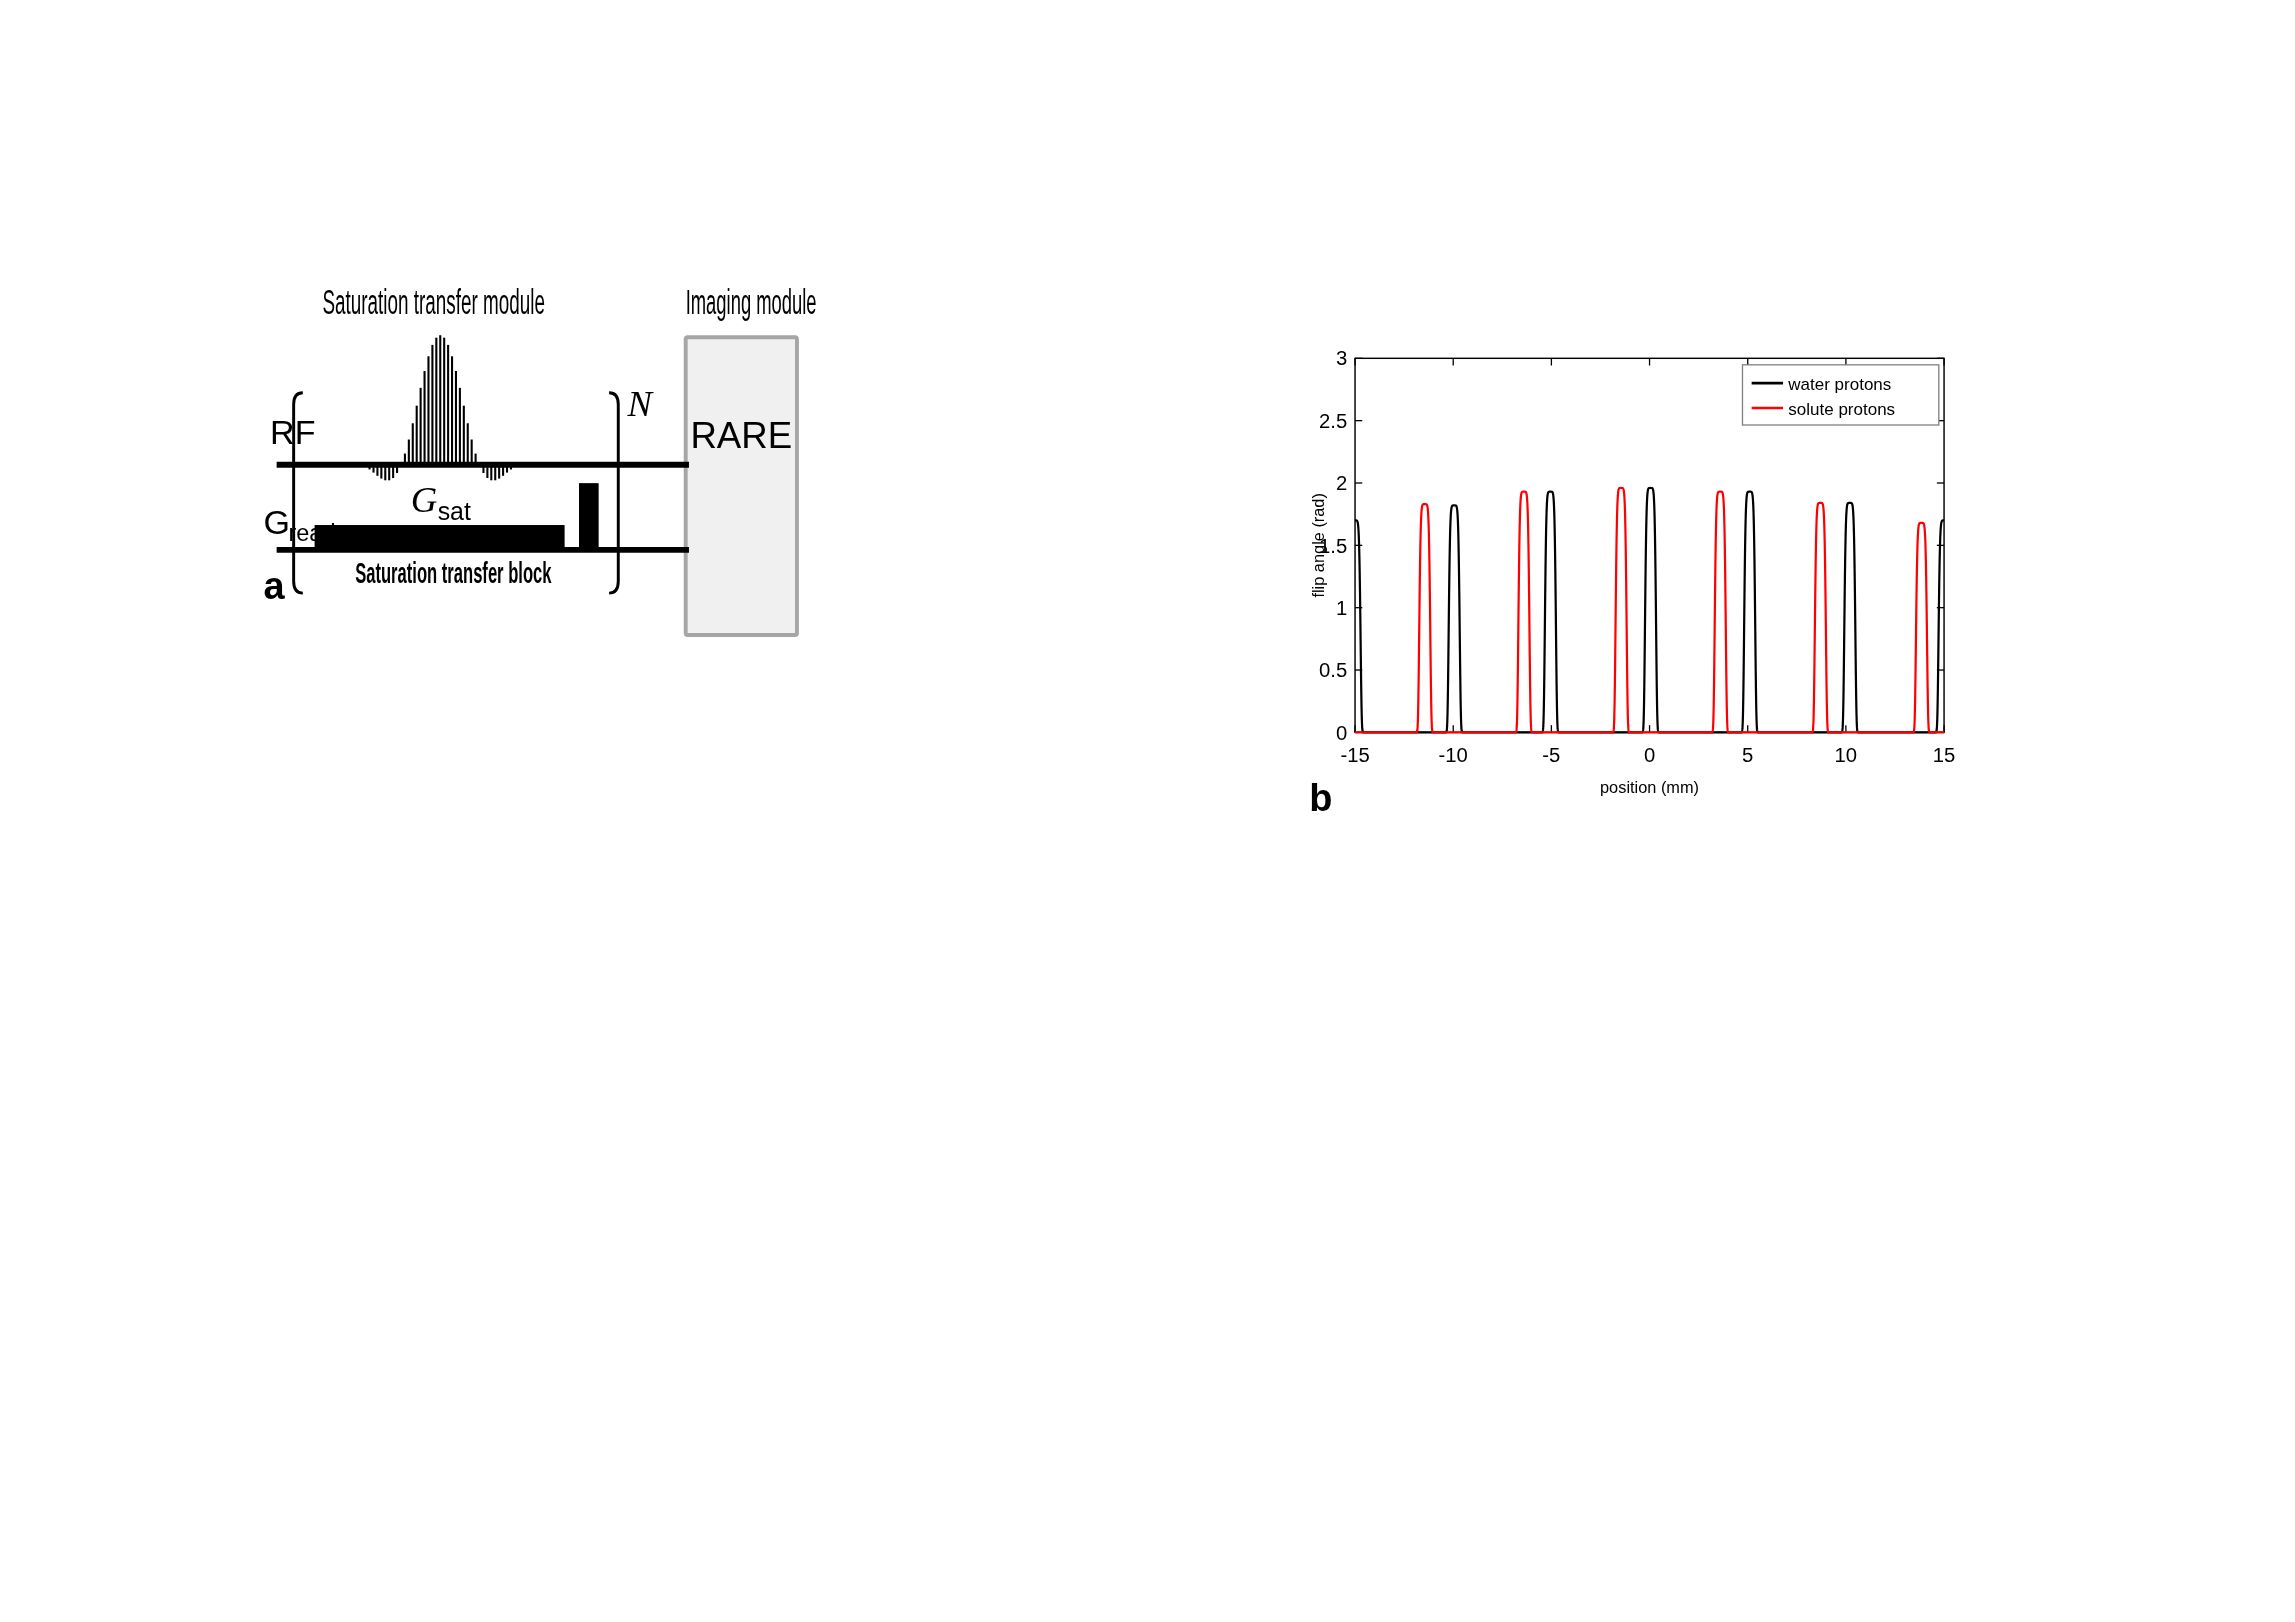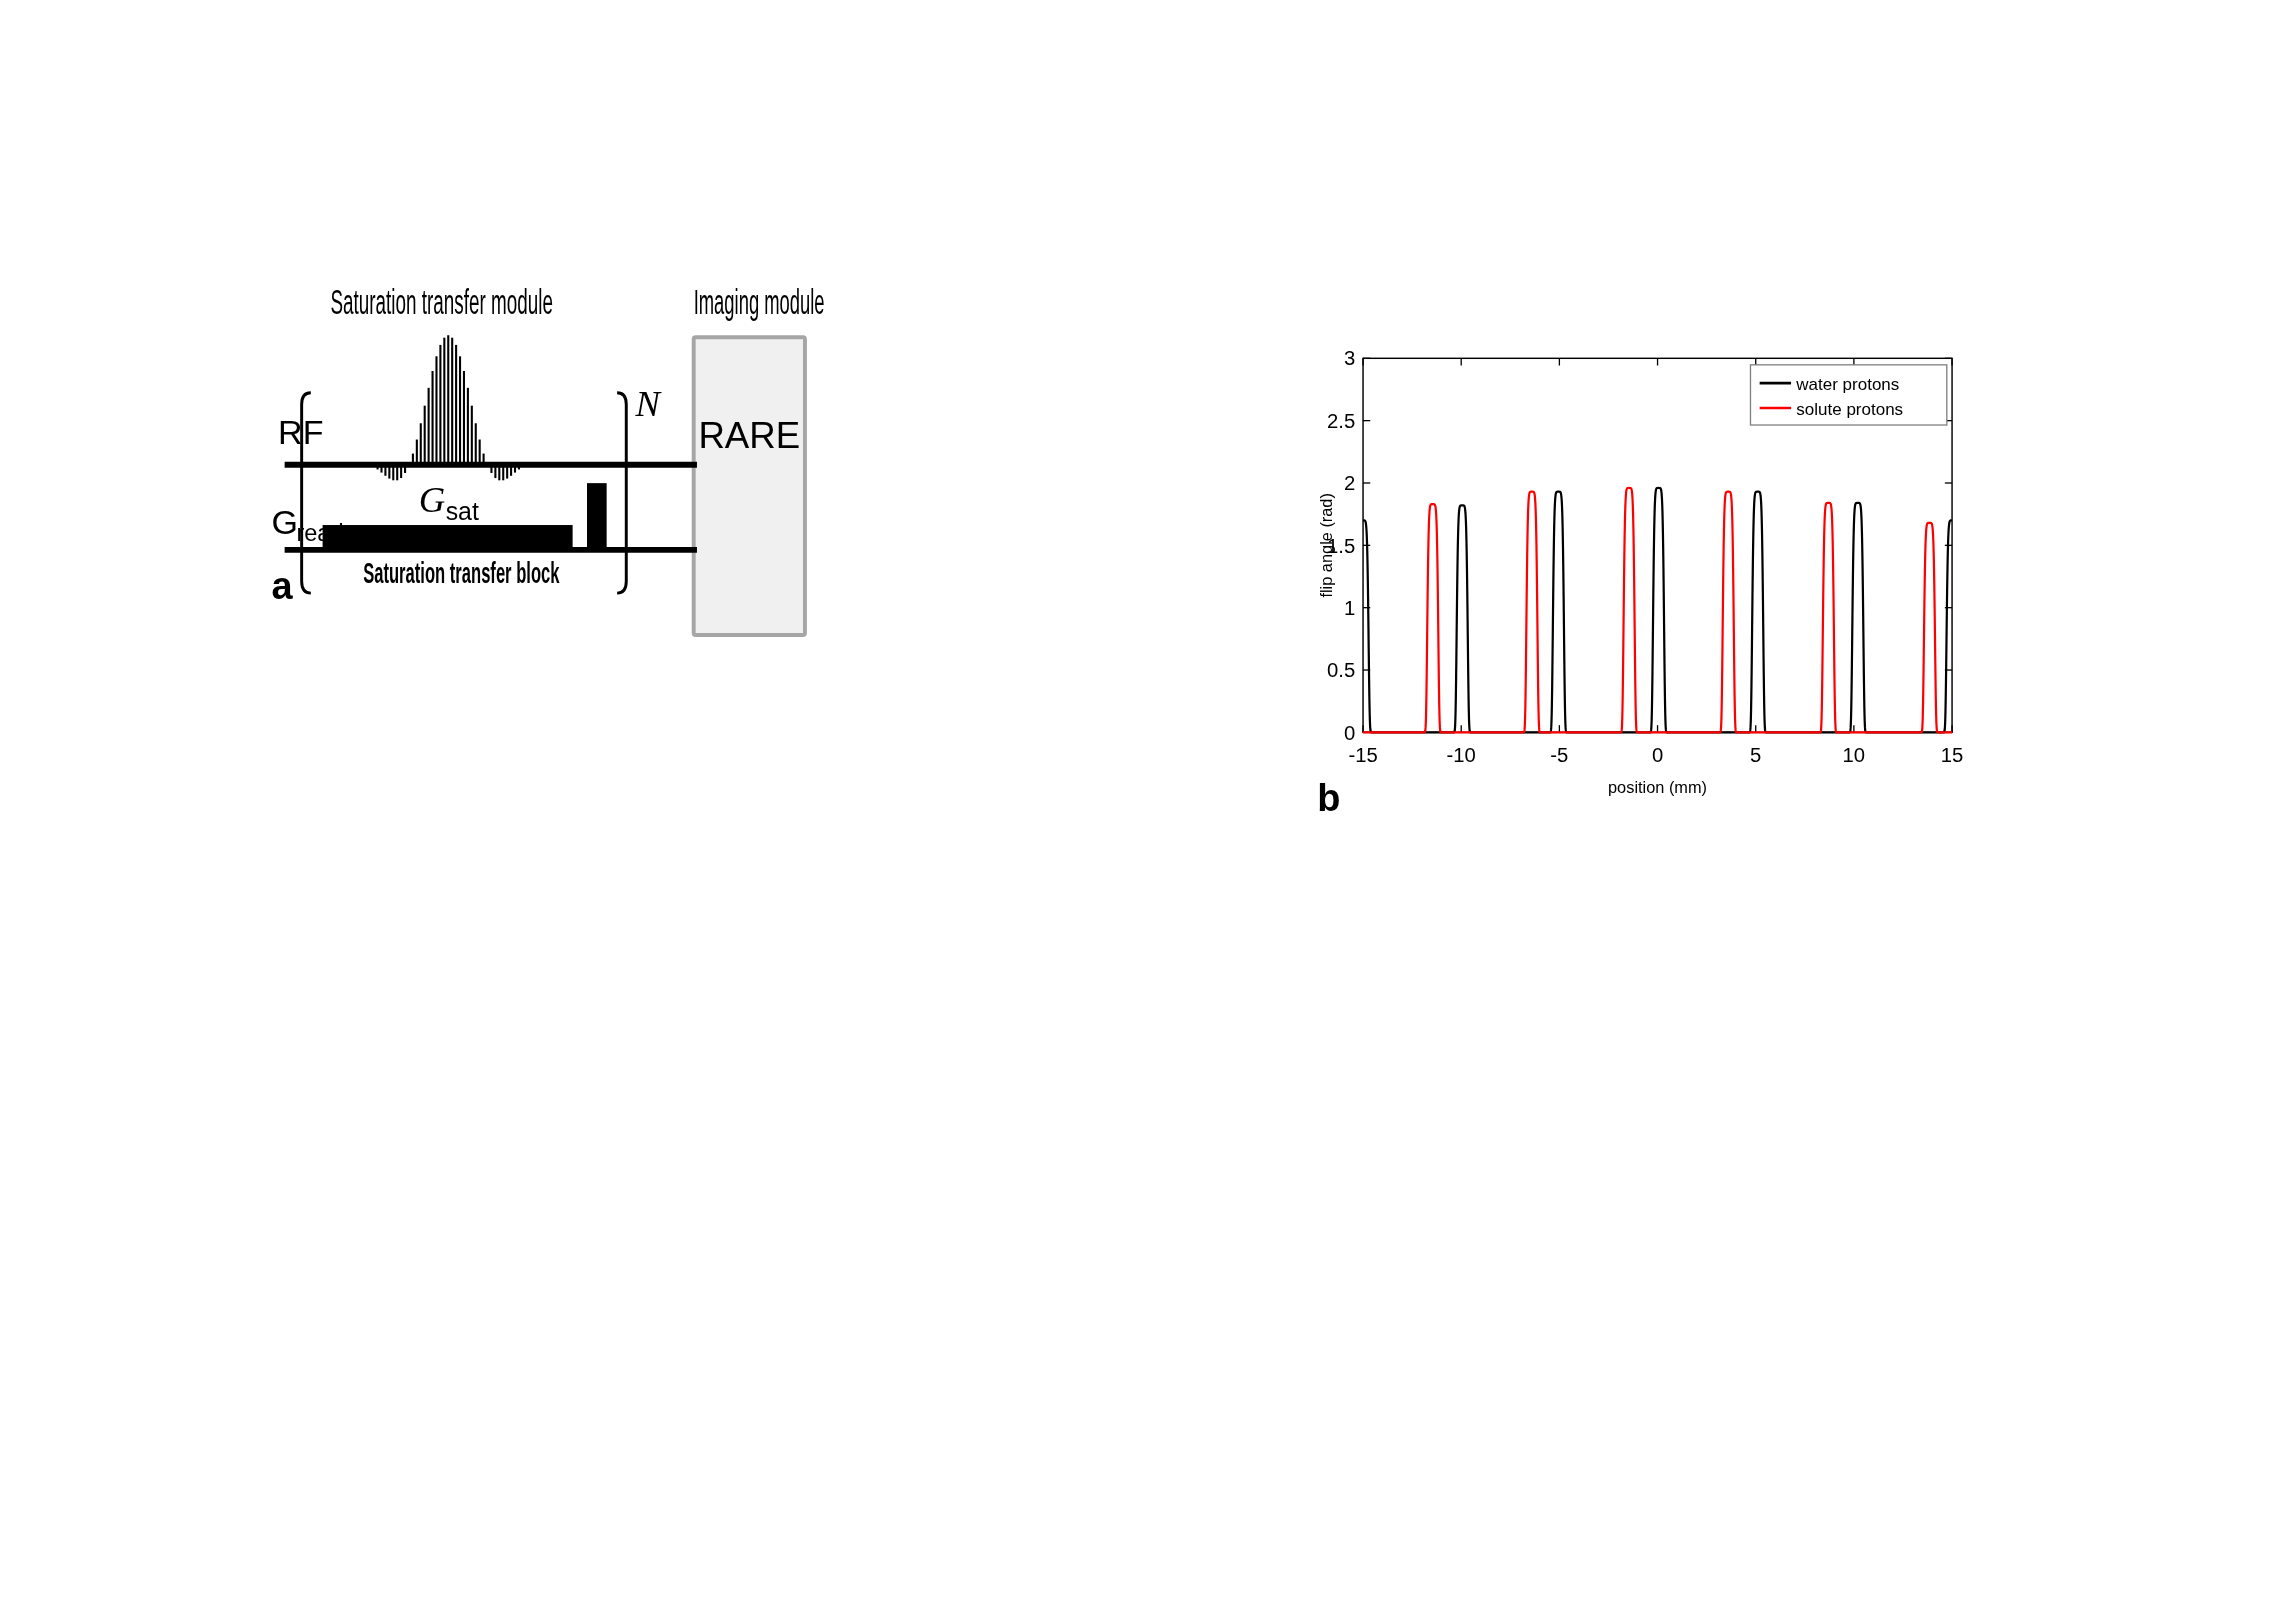--- a/index.html
+++ b/index.html
@@ -1,17 +1,17 @@
 <!DOCTYPE html>
 <html style="font-size:10.5px"><head>
 <meta charset="utf-8">
 <style>
   html,body{margin:0;padding:0;background:#ffffff;}
   body{width:2295px;height:1622px;font-family:"Liberation Sans",sans-serif;position:relative;overflow:hidden;}
-  #figure{position:absolute;left:16px;top:0;width:1897px;height:1622px;border-radius:13px;}
+  #figure{position:absolute;left:8px;top:0;width:1897px;height:1622px;border-radius:13px;}
   .panel{position:absolute;}
 
   
   #panel-a{left:249px;top:275px;width:1021px;height:576px;}
   #panel-a svg{display:block;width:100%;height:100%;overflow:visible;}
 
   .seq-title{font-family:"Liberation Sans",sans-serif;font-size:54px;fill:#000;
              font-stretch:condensed;}
   .axis-label{font-family:"Liberation Sans",sans-serif;font-size:52px;fill:#000;}
   .axis-sub{font-family:"Liberation Sans",sans-serif;font-size:36px;fill:#000;}

